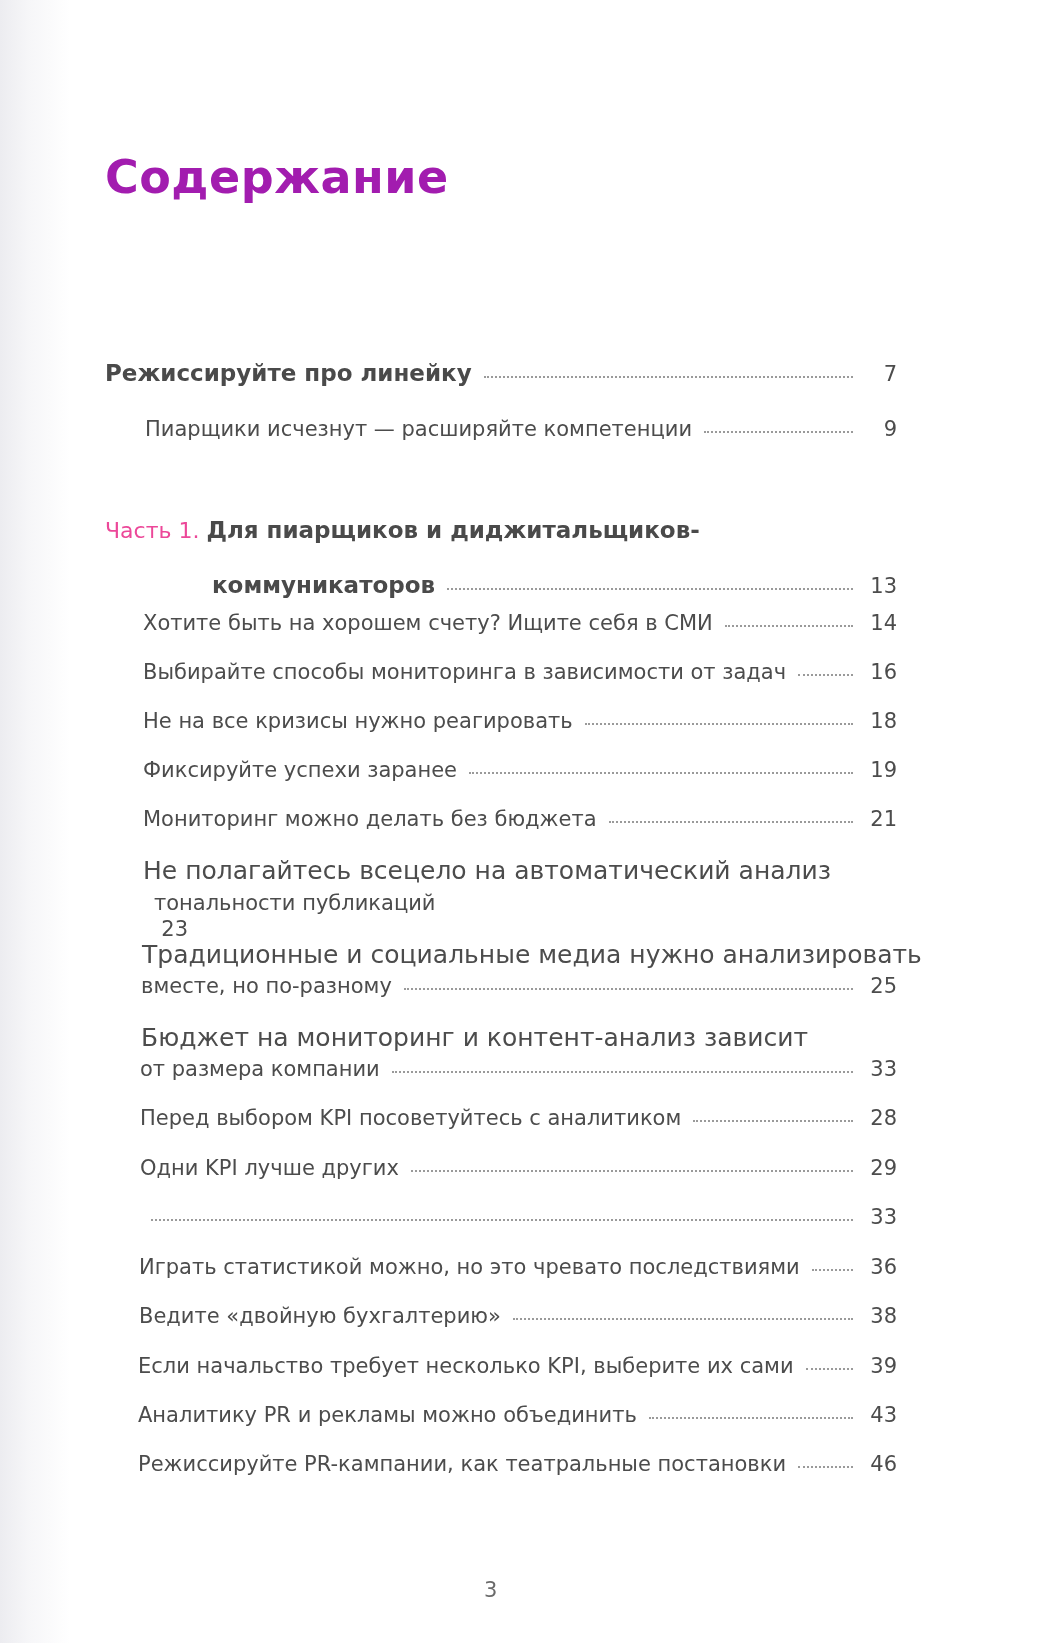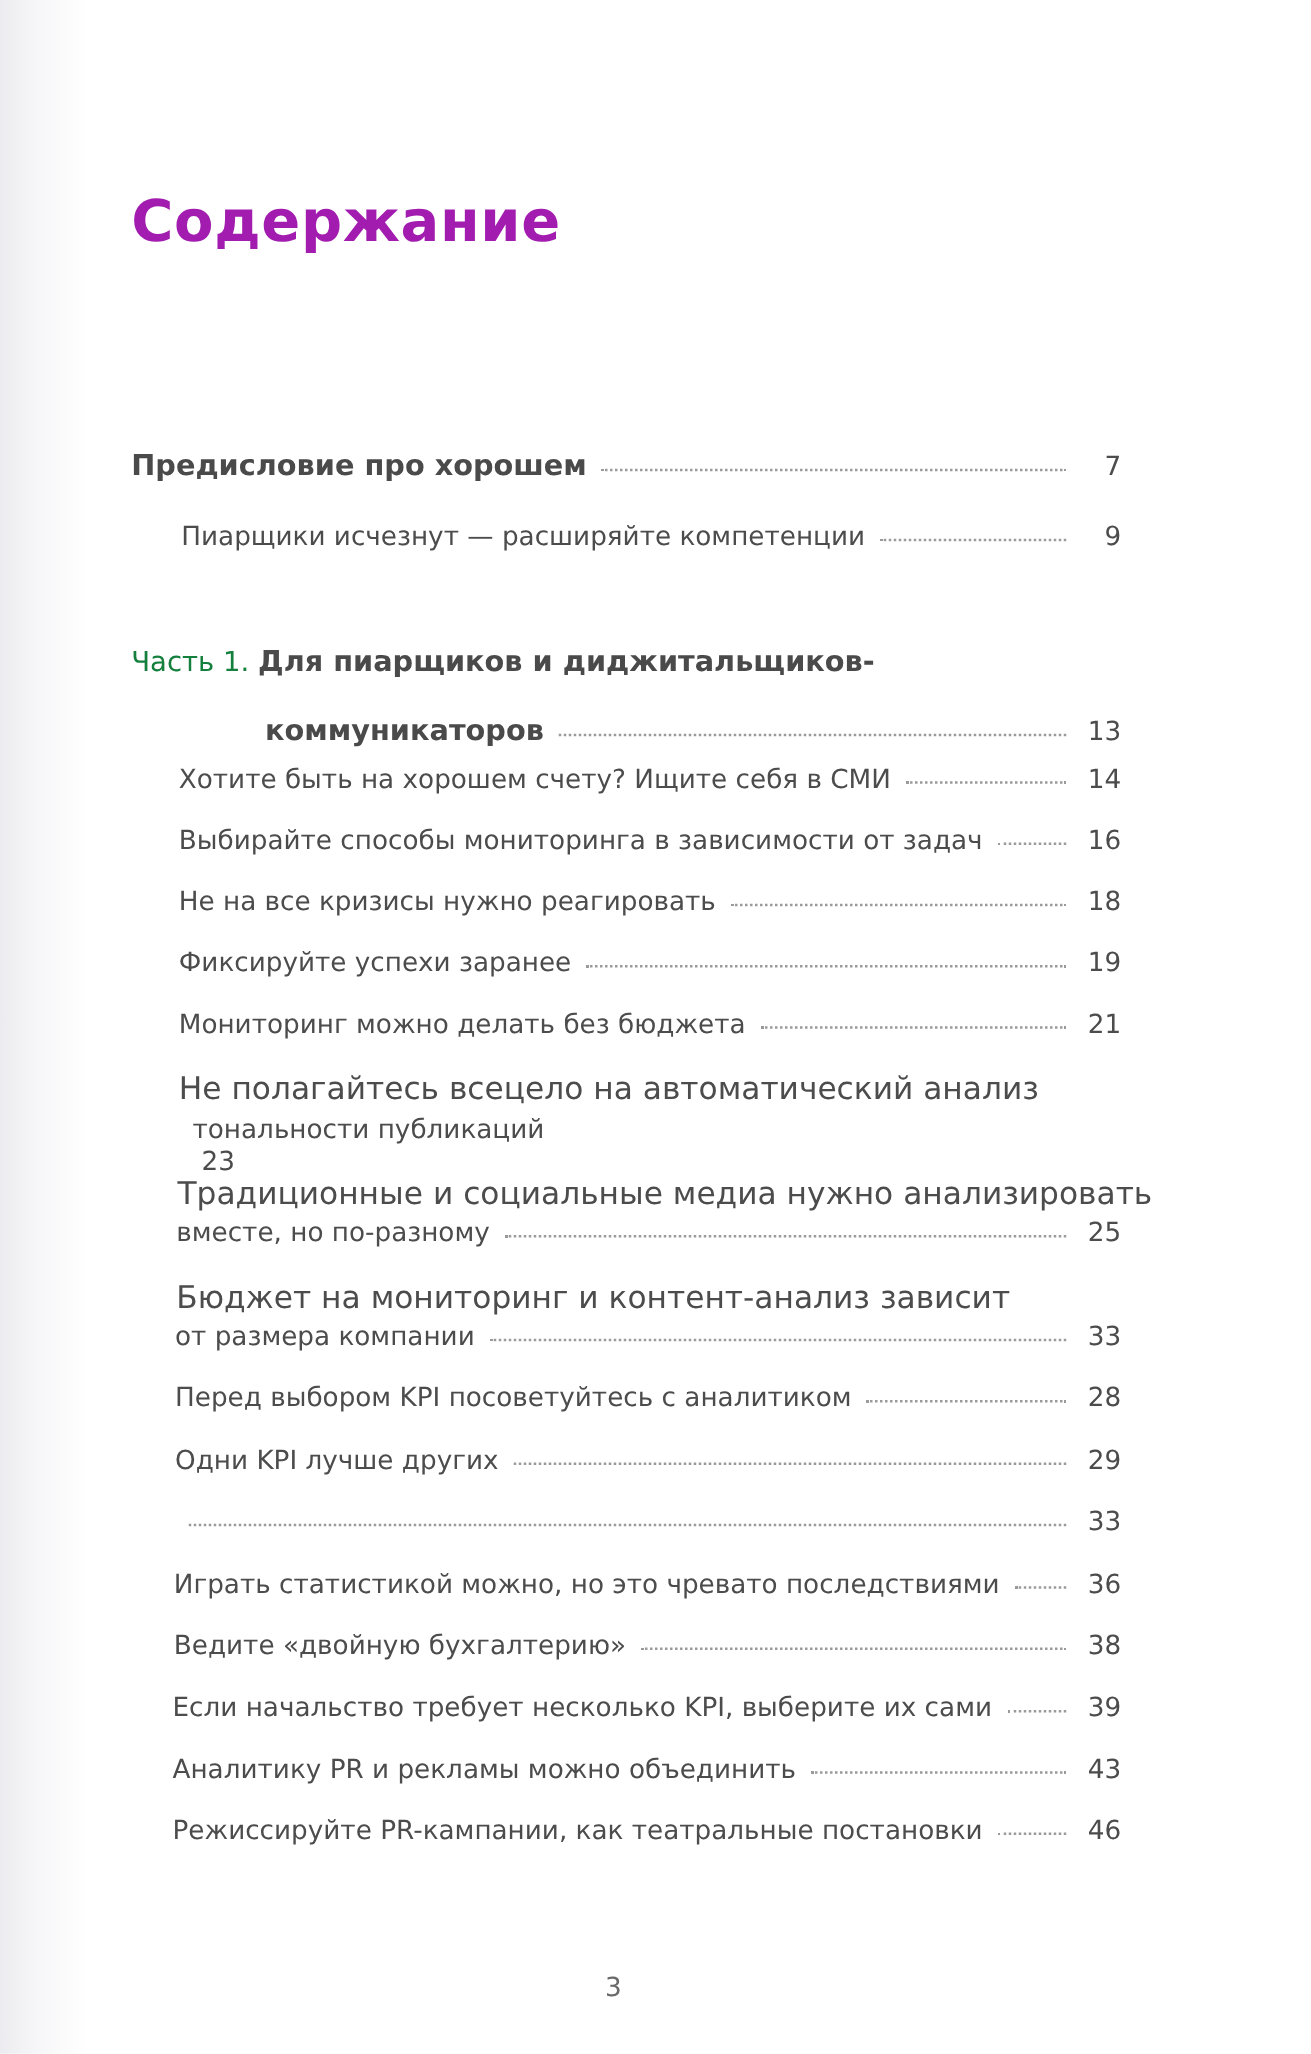--- a/index.html
+++ b/index.html
@@ -77,21 +77,21 @@
     .part-line {
       position: absolute;
       left: 105px;
       top: 517px;
       font-size: 22px;
       white-space: nowrap;
       color: #4a4a4a;
     }
     .part-line .part-prefix {
       font-weight: normal;
-      color: #15803d;
+      color: #ec4899;
     }
     .part-line .part-title {
       font-weight: bold;
       font-size: 23px;
     }
     .folio {
       position: absolute;
       left: 484px;
       top: 1578px;
       font-size: 21px;
@@ -101,21 +101,21 @@
 </head>
 <body>
 
 <div class="page-shade"></div>
 
 <h1 class="page-title">Содержание</h1>
 
 <div class="toc">
 
   <div class="entry bold" style="left:105px; top:360px; width:792px;">
-    <span class="label">Предисловие про хорошем</span>
+    <span class="label">Режиссируйте про линейку</span>
     <span class="leader"></span>
     <span class="page" style="font-weight:normal;font-size:21px;">7</span>
   </div>
 
   <div class="entry" style="left:145px; top:417px; width:752px;">
     <span class="label">Пиарщики исчезнут — расширяйте компетенции</span>
     <span class="leader"></span>
     <span class="page">9</span>
   </div>
 

